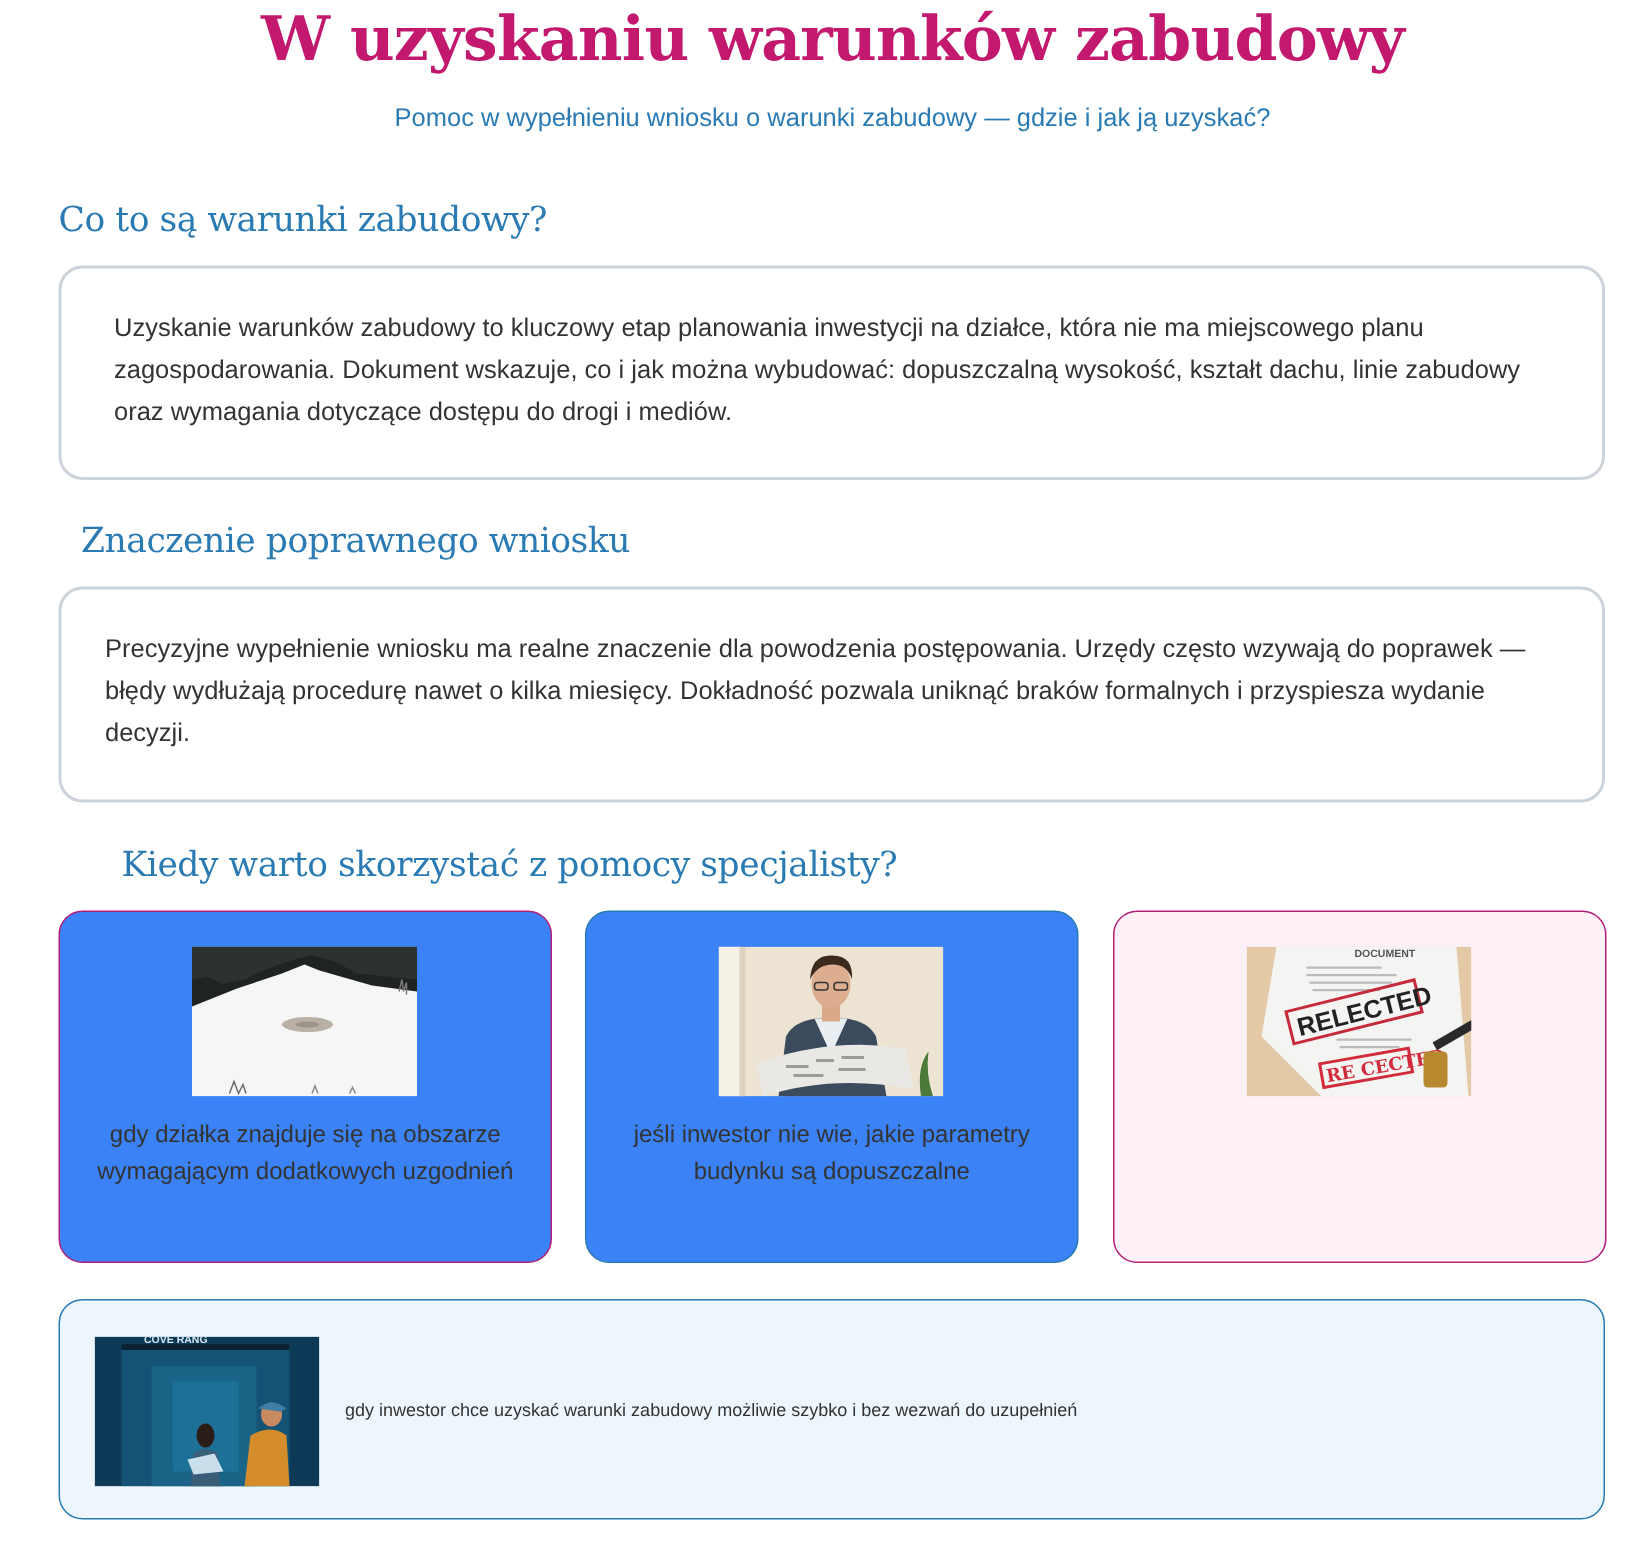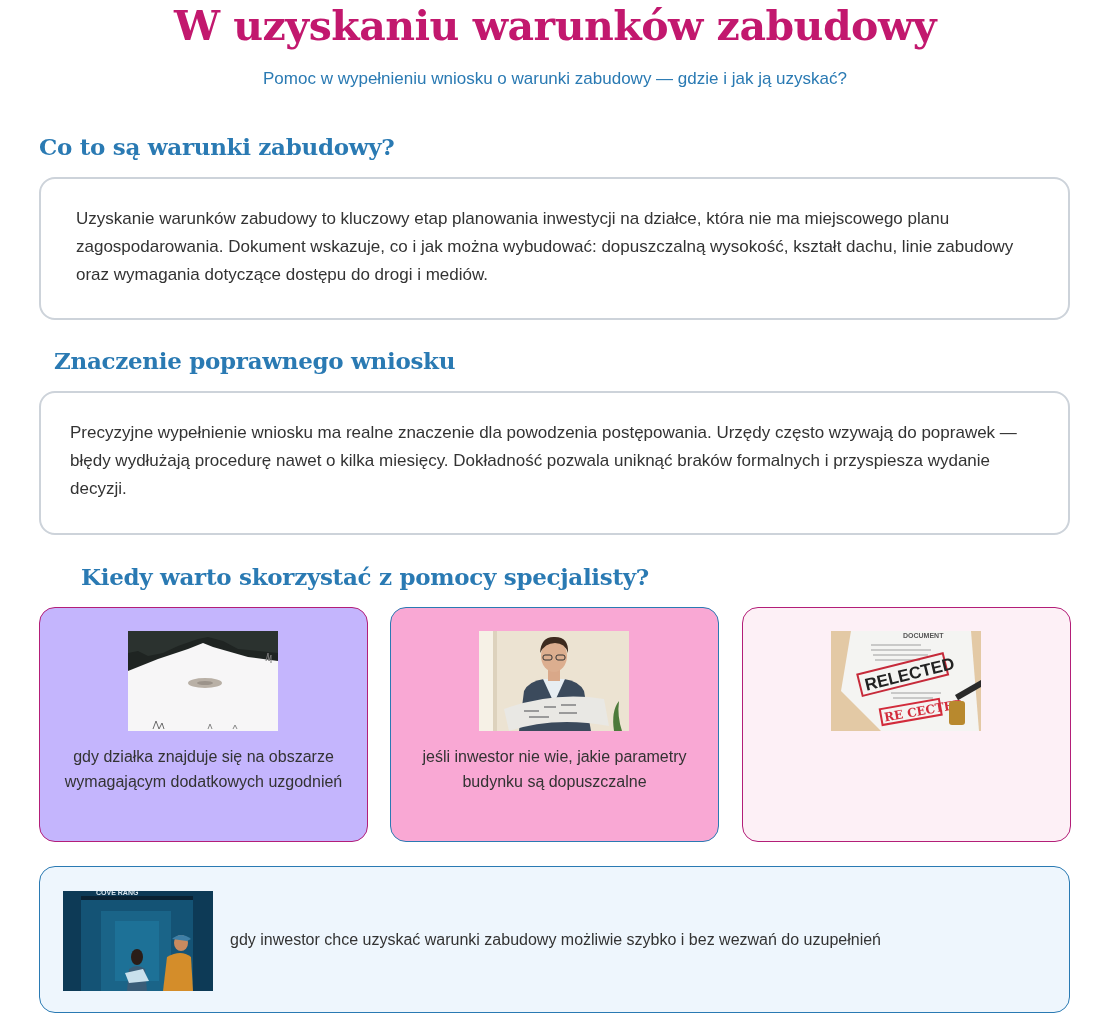--- a/index.html
+++ b/index.html
@@ -10,52 +10,52 @@
     position: absolute; left: 0; top: 0; width: 1110px; text-align: center;
     font-family: "DejaVu Serif", serif; font-weight: bold; font-size: 41px;
     color: #c2186e; line-height: 52px; letter-spacing: -0.5px;
   }
   .page-subtitle {
     position: absolute; left: 0; top: 68px; width: 1110px; text-align: center;
     font-size: 17px; color: #2a7ab3; line-height: 22px;
   }
   .section-heading {
     position: absolute; left: 39px;
-    font-family: "DejaVu Serif", serif; font-weight: bold; font-size: 23px;
+    font-family: "DejaVu Serif", serif; font-weight: normal; font-size: 23px;
     color: #2a7ab3; line-height: 30px; letter-spacing: -0.3px; text-align: center;
   }
   .text-box {
     position: absolute; left: 39px; width: 1031px;
     border: 2px solid #cdd3da; border-radius: 16px; background: #ffffff;
     padding: 26px 29px 0 29px;
     font-size: 17px; line-height: 28px; color: #333333;
   }
   .card {
     position: absolute; top: 607px; width: 329px; height: 235px;
     border: 1.5px solid; border-radius: 16px; text-align: center;
   }
-  .card.pink { background: #c4b5fd; border-color: #b31e78; }
-  .card.blue { background: #f9a8d4; border-color: #2a7ab3; }
+  .card.pink { background: #3b82f6; border-color: #b31e78; }
+  .card.blue { background: #3b82f6; border-color: #2a7ab3; }
   .card.pink-light { background: #fdf0f6; border-color: #b31e78; }
   .card .thumb {
     position: absolute; left: 88px; top: 23px; width: 150px; height: 100px; overflow: hidden;
   }
   .card .caption {
     position: absolute; left: 20px; right: 20px; top: 136px;
     font-size: 16px; line-height: 25px; color: #333333;
   }
   .wide-card {
     position: absolute; left: 39px; top: 866px; width: 1031px; height: 147px;
     background: #eef6fd; border: 1.5px solid #2a7ab3; border-radius: 16px;
   }
   .wide-card .thumb {
     position: absolute; left: 23px; top: 24px; width: 150px; height: 100px; overflow: hidden;
   }
   .wide-card .caption {
-    position: absolute; left: 190px; top: 62px; font-size: 16px; line-height: 22px; color: #333333;
+    position: absolute; left: 190px; top: 62px; font-size: 12px; line-height: 22px; color: #333333;
   }
   svg { display: block; }
 </style>
 </head>
 <body>
 
 <h1 class="page-title">W uzyskaniu warunków zabudowy</h1>
 <p class="page-subtitle">Pomoc w wypełnieniu wniosku o warunki zabudowy — gdzie i jak ją uzyskać?</p>
 
 <h2 class="section-heading" style="top:132px;">Co to są warunki zabudowy?</h2>

